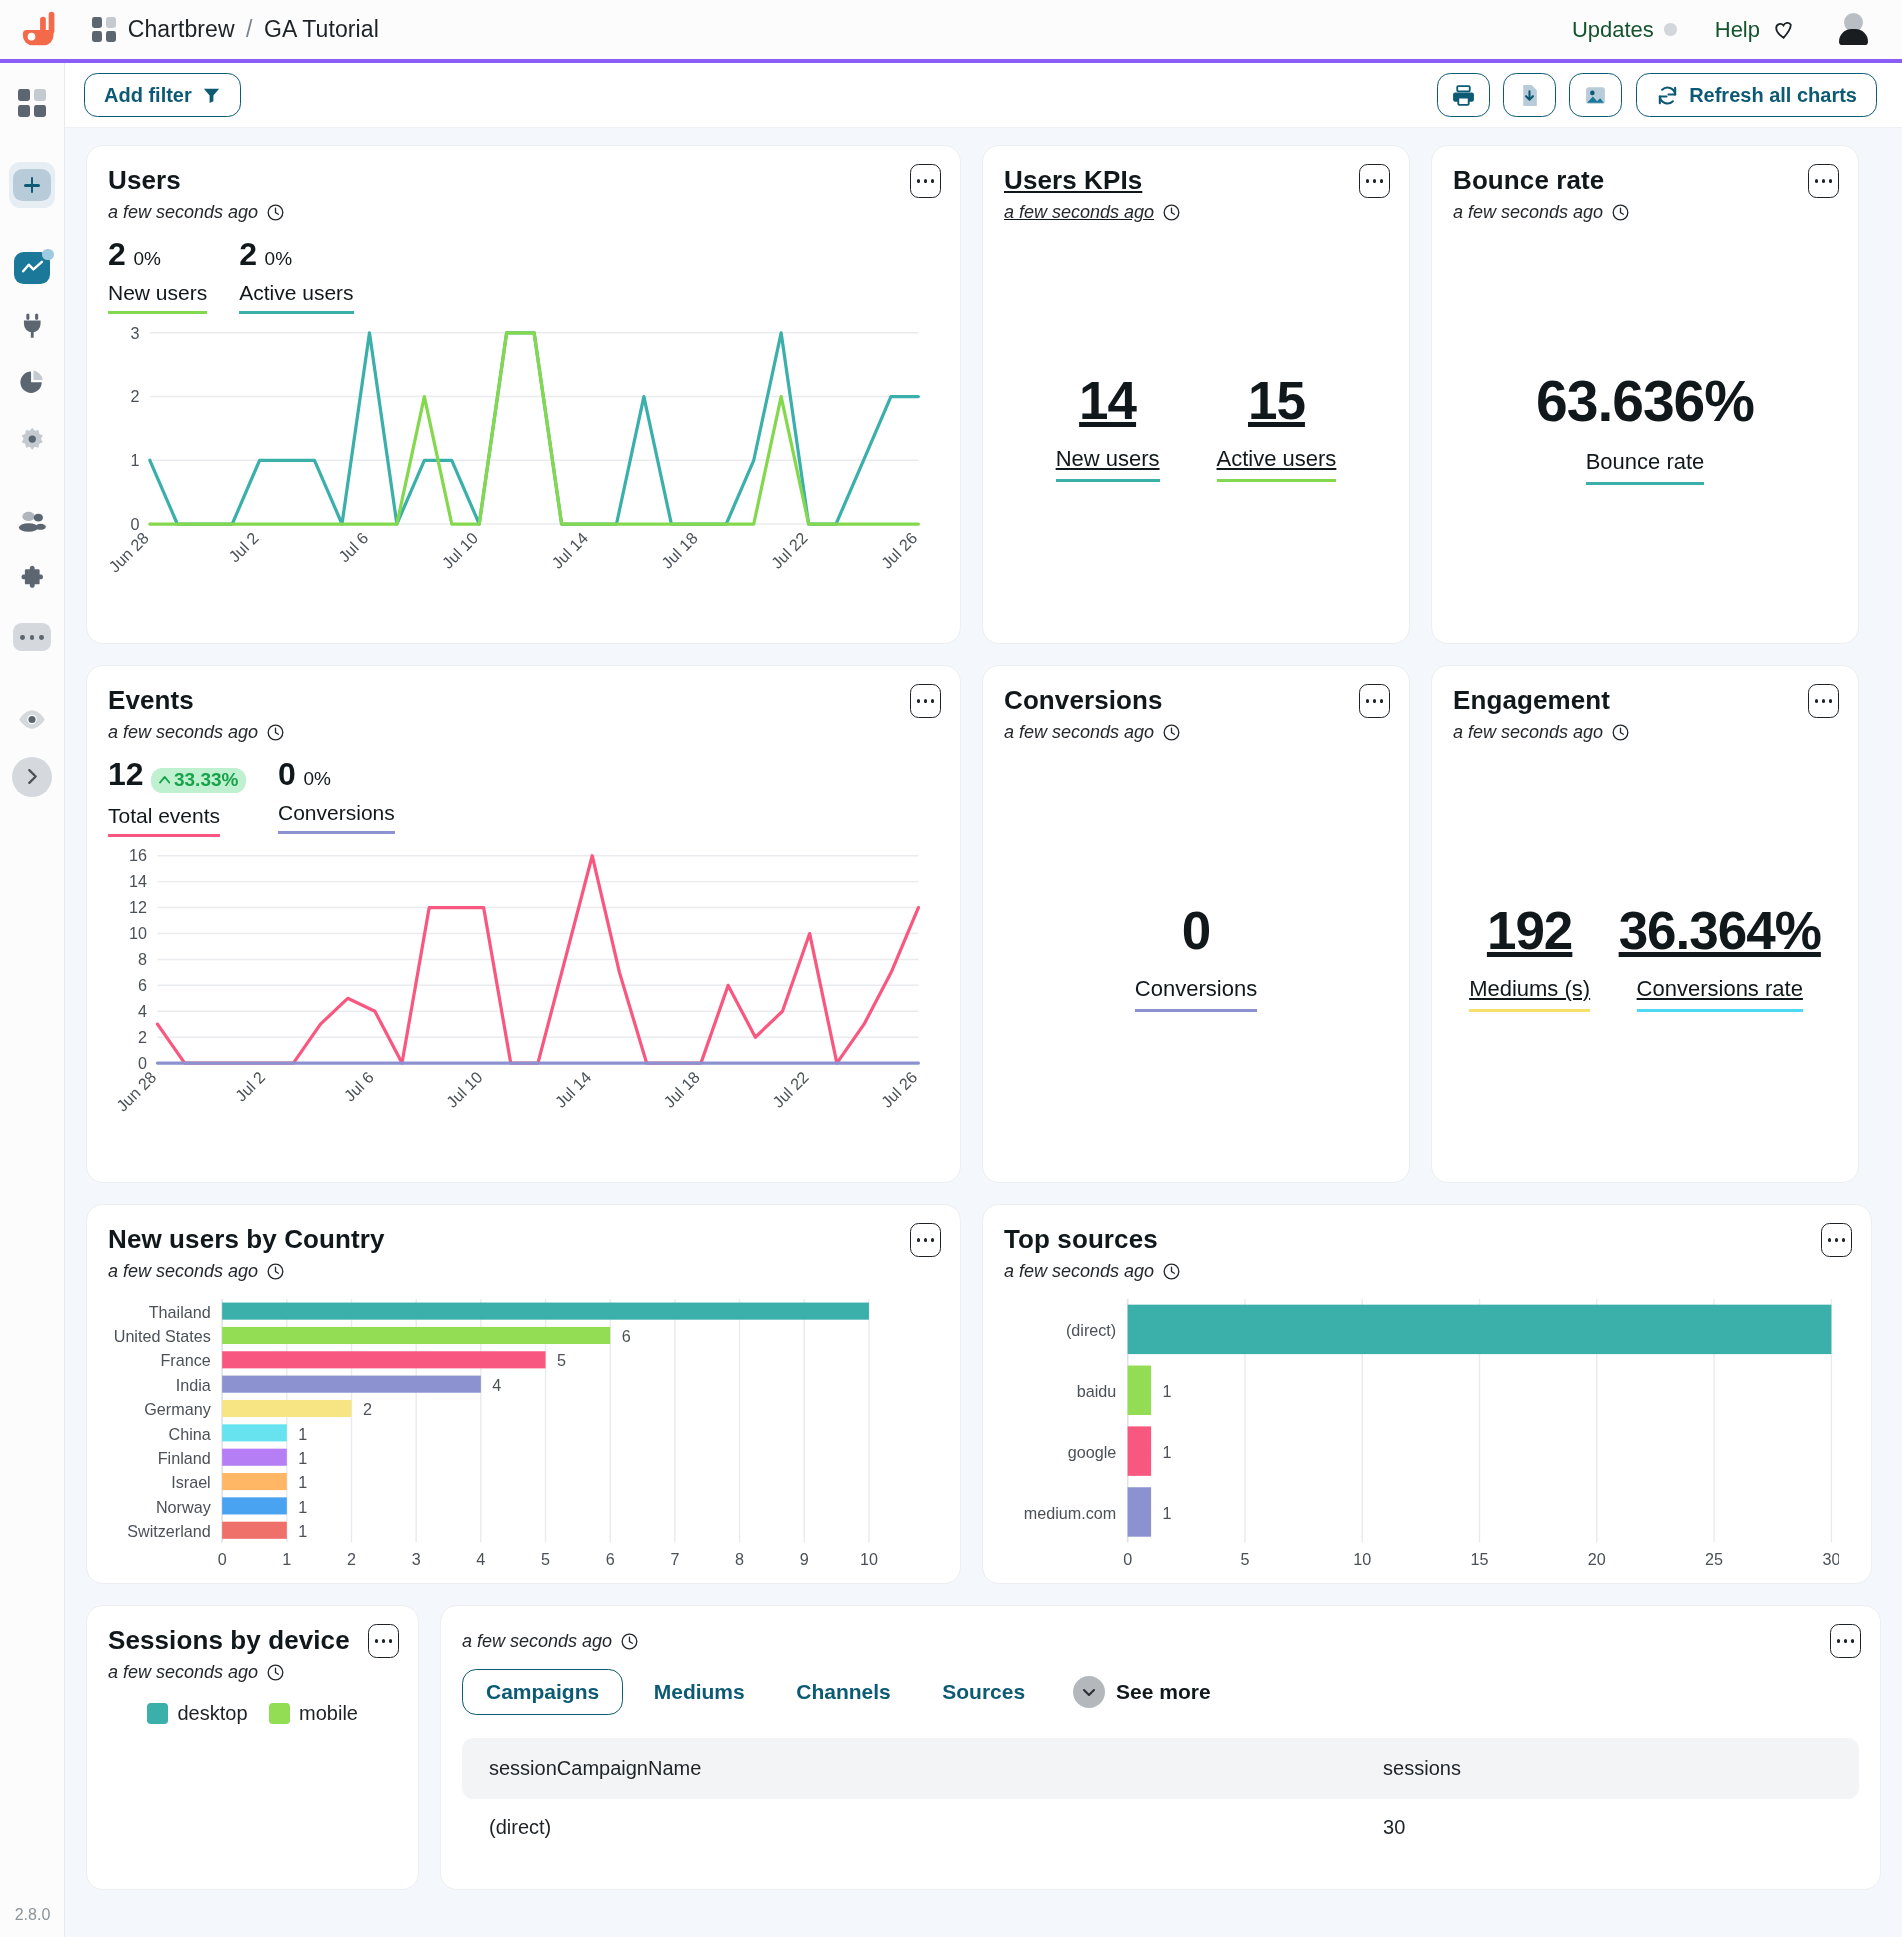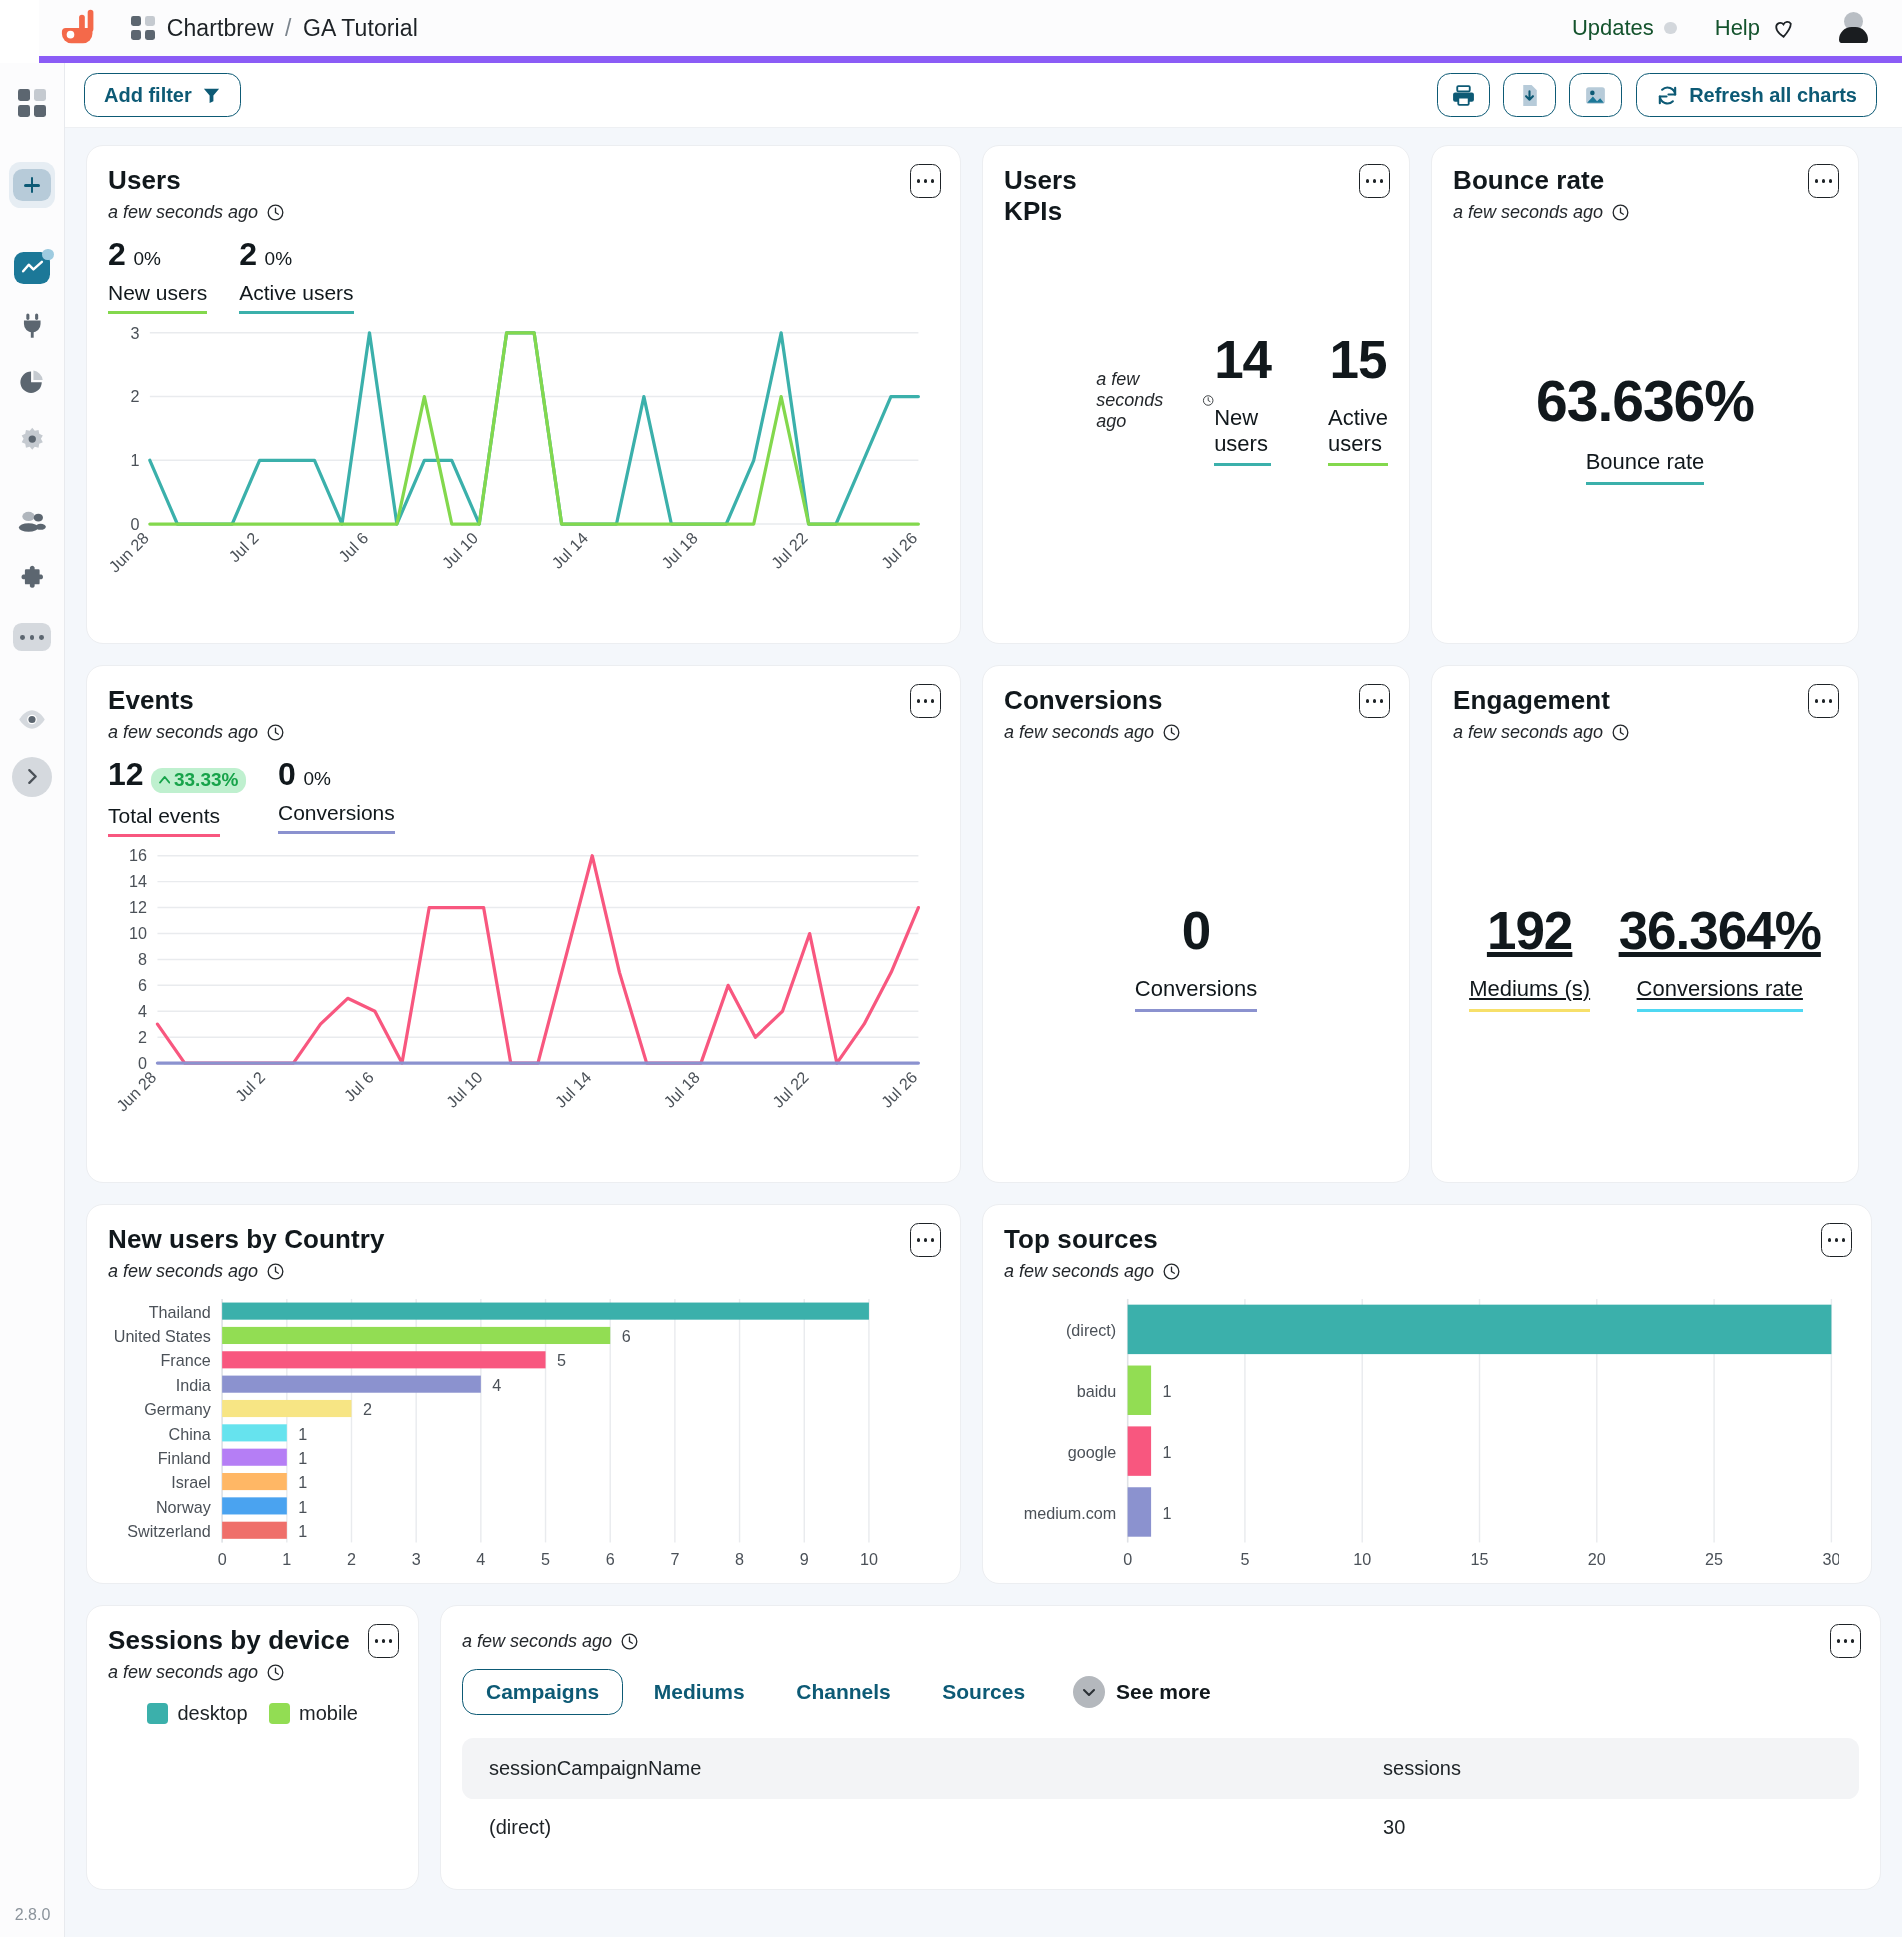--- a/index.html
+++ b/index.html
@@ -8,27 +8,26 @@
     font-family: "Liberation Sans", sans-serif;
     background: #ffffff;
     color: #11181c;
     -webkit-font-smoothing: antialiased;
   }
 
   
   .topbar {
     height: 63px;
     background: #fcfcfd;
-    border-bottom: 7px solid #8b5cf6;
+    border-bottom: 4px solid #8b5cf6;
     display: flex;
     align-items: center;
     padding: 0 28.5px 0 21px;
     position: relative;
     z-index: 40;
-    margin-left: 39px;
   }
   .brand-logo { width: 42px; height: 42px; flex: 0 0 42px; position: relative; }
   .crumbs {
     display: flex; align-items: center; gap: 11.4px;
     margin-left: 28.5px; font-size: 23px; color: #1d2226; letter-spacing: 0.1px;
   }
   .grid4 { display: grid; grid-template-columns: 10.5px 10.5px; grid-template-rows: 10.5px 10.5px; gap: 3.8px; }
   .grid4 i { display: block; background: #5c6670; border-radius: 2.4px; }
   .grid4 i:nth-child(2) { background: #c5cad0; }
   .crumb-sep { color: #7b848d; }
@@ -360,21 +359,21 @@
                 <text x="274.8571428571429" y="225" class="tick" text-anchor="end" transform="rotate(-45 274.8571428571429 225)">Jul 6</text>
                 <text x="390.2857142857143" y="225" class="tick" text-anchor="end" transform="rotate(-45 390.2857142857143 225)">Jul 10</text>
                 <text x="505.7142857142857" y="225" class="tick" text-anchor="end" transform="rotate(-45 505.7142857142857 225)">Jul 14</text>
                 <text x="621.1428571428571" y="225" class="tick" text-anchor="end" transform="rotate(-45 621.1428571428571 225)">Jul 18</text>
                 <text x="736.5714285714286" y="225" class="tick" text-anchor="end" transform="rotate(-45 736.5714285714286 225)">Jul 22</text>
                 <text x="852" y="225" class="tick" text-anchor="end" transform="rotate(-45 852 225)">Jul 26</text>
               </svg>
           </div>
         </div>
 
-        <div class="card" style="width:428px;height:499px;display:flex;flex-direction:row;">
+        <div class="card" style="width:428px;height:499px;display:flex;flex-direction:column;text-decoration:underline;">
           <div class="menu-dots">
               <i></i>
               <i></i>
               <i></i>
             </div>
           <div class="card-title">Users KPIs</div>
           <div class="card-sub">
             <span>a few seconds ago</span>
             <svg width="19" height="19" viewBox="0 0 20 20">
                 <circle cx="10" cy="10" r="7.7" fill="none" stroke="#23272b" stroke-width="1.4"></circle>

